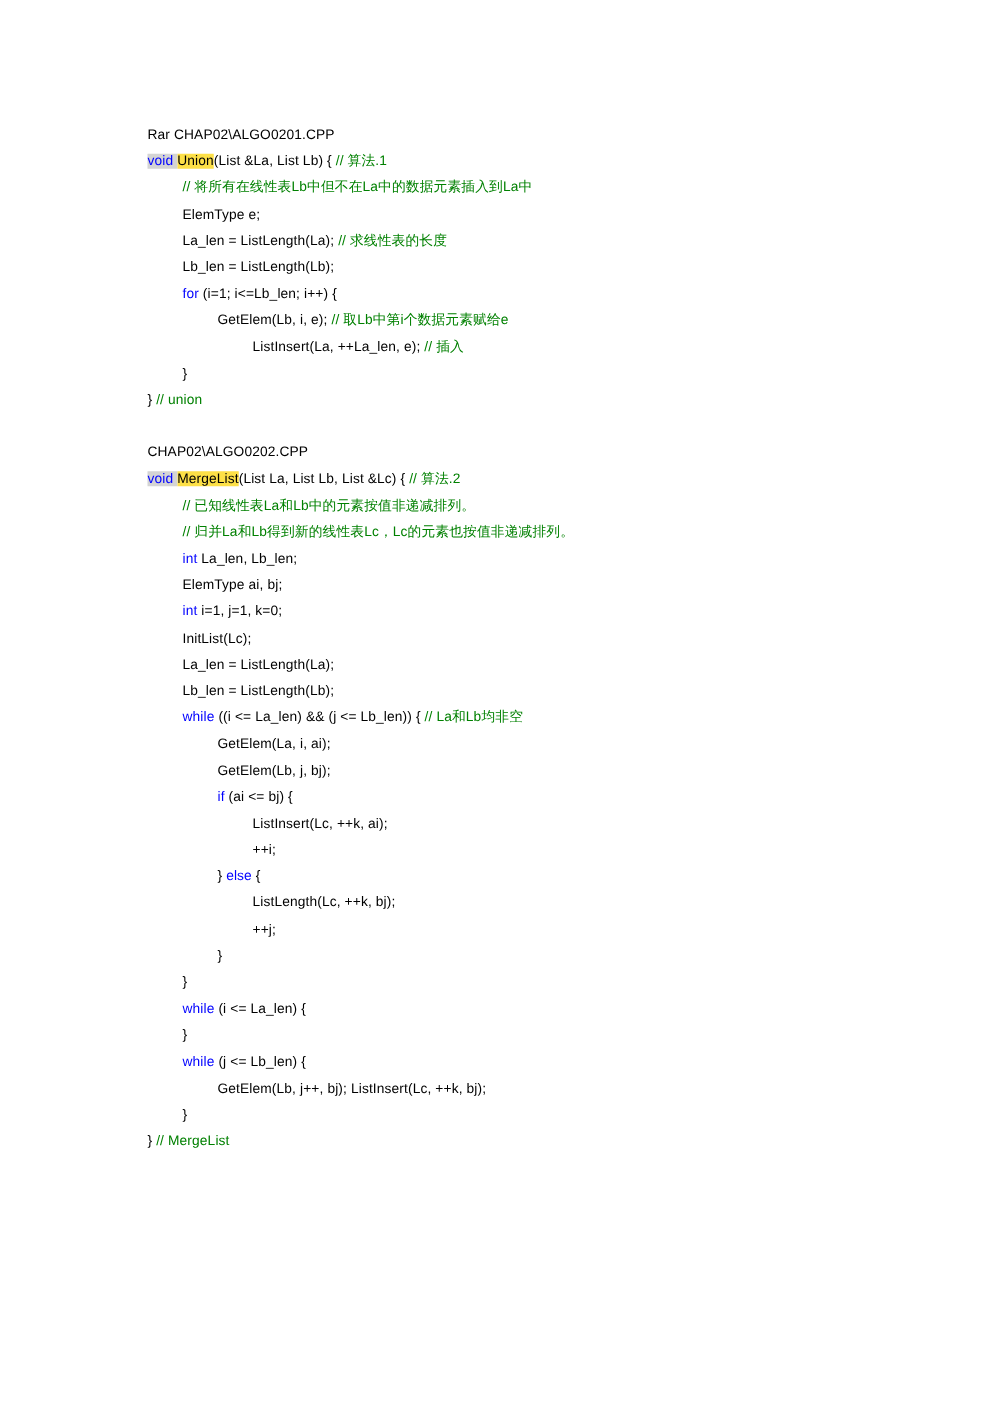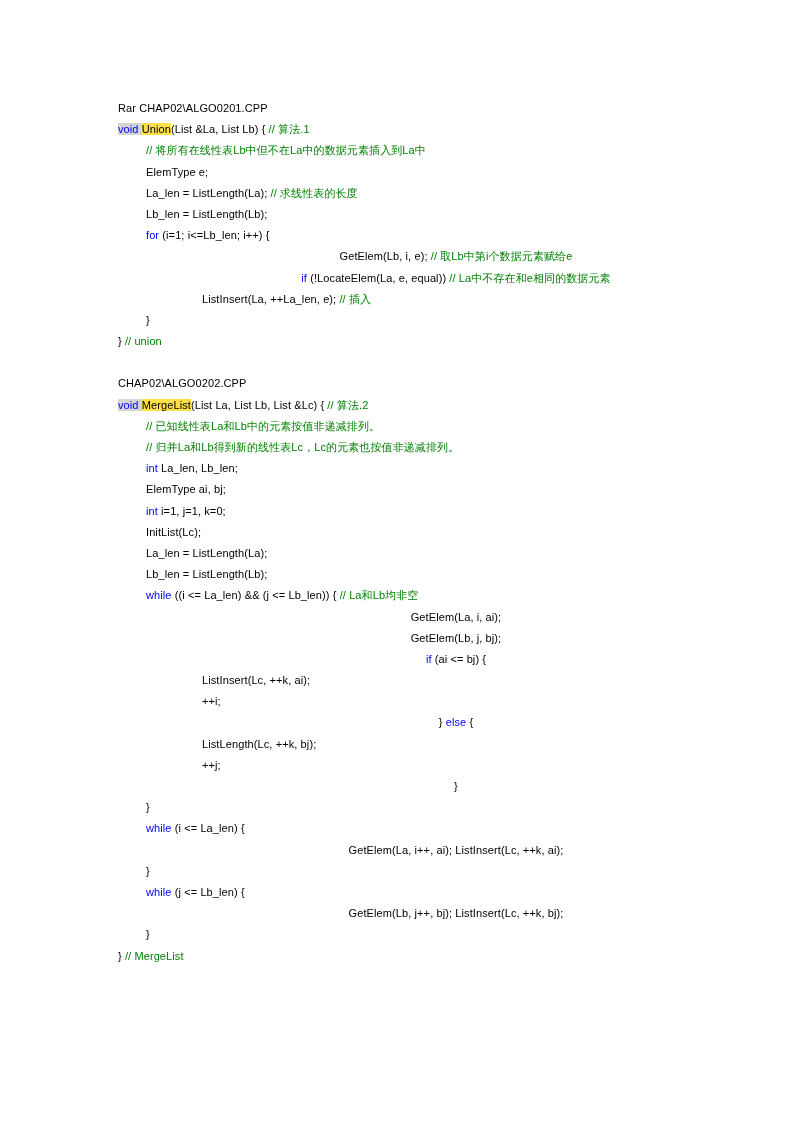--- a/index.html
+++ b/index.html
@@ -35,21 +35,21 @@
     white-space: pre;
     letter-spacing: 0.1px;
     color: #000000;
   }
   .line.blank {
     height: 21.2px;
   }
   
   .i0 { padding-left: 0px; }
   .i1 { padding-left: 28px; }
-  .i2 { padding-left: 56px; text-align: center; }
+  .i2 { padding-left: 56px; }
   .i3 { padding-left: 84px; }
 
   .kw   { color: #0000ff; }
   .cmt  { color: #008000; }
   .plain{ color: #000000; }
   .hl   { background: #d4d4d4; }
   .fn   { background: #fde047; color: #000000; }
 </style>
 </head>
 <body>
@@ -57,21 +57,20 @@
 <div class="page">
   <div class="code-body">
       <div class="line i0">Rar CHAP02\ALGO0201.CPP</div>
       <div class="line i0"><span class="kw hl">void </span><span class="fn">Union</span><span class="plain">(List &amp;La, List Lb) { </span><span class="cmt">// 算法.1</span></div>
       <div class="line i1"><span class="cmt">// 将所有在线性表Lb中但不在La中的数据元素插入到La中</span></div>
       <div class="line i1"><span class="plain">ElemType e;</span></div>
       <div class="line i1"><span class="plain">La_len = ListLength(La); </span><span class="cmt">// 求线性表的长度</span></div>
       <div class="line i1"><span class="plain">Lb_len = ListLength(Lb);</span></div>
       <div class="line i1"><span class="kw">for</span><span class="plain"> (i=1; i&lt;=Lb_len; i++) {</span></div>
       <div class="line i2"><span class="plain">GetElem(Lb, i, e); </span><span class="cmt">// 取Lb中第i个数据元素赋给e</span></div>
-      <div class="line i2"><span class="kw">if</span><span class="plain"> (!LocateElem(La, e, equal)) </span><span class="cmt">// La中不存在和e相同的数据元素</span></div>
       <div class="line i3"><span class="plain">ListInsert(La, ++La_len, e); </span><span class="cmt">// 插入</span></div>
       <div class="line i1"><span class="plain">}</span></div>
       <div class="line i0"><span class="plain">} </span><span class="cmt">// union</span></div>
       <div class="line blank"></div>
       <div class="line i0">CHAP02\ALGO0202.CPP</div>
       <div class="line i0"><span class="kw hl">void </span><span class="fn">MergeList</span><span class="plain">(List La, List Lb, List &amp;Lc) { </span><span class="cmt">// 算法.2</span></div>
       <div class="line i1"><span class="cmt">// 已知线性表La和Lb中的元素按值非递减排列。</span></div>
       <div class="line i1"><span class="cmt">// 归并La和Lb得到新的线性表Lc，Lc的元素也按值非递减排列。</span></div>
       <div class="line i1"><span class="kw">int</span><span class="plain"> La_len, Lb_len;</span></div>
       <div class="line i1"><span class="plain">ElemType ai, bj;</span></div>
@@ -84,20 +83,19 @@
       <div class="line i2"><span class="plain">GetElem(Lb, j, bj);</span></div>
       <div class="line i2"><span class="kw">if</span><span class="plain"> (ai &lt;= bj) {</span></div>
       <div class="line i3"><span class="plain">ListInsert(Lc, ++k, ai);</span></div>
       <div class="line i3"><span class="plain">++i;</span></div>
       <div class="line i2"><span class="plain">} </span><span class="kw">else</span><span class="plain"> {</span></div>
       <div class="line i3"><span class="plain">ListLength(Lc, ++k, bj);</span></div>
       <div class="line i3"><span class="plain">++j;</span></div>
       <div class="line i2"><span class="plain">}</span></div>
       <div class="line i1"><span class="plain">}</span></div>
       <div class="line i1"><span class="kw">while</span><span class="plain"> (i &lt;= La_len) {</span></div>
-      <div class="line i2"><span class="plain">GetElem(La, i++, ai); ListInsert(Lc, ++k, ai);</span></div>
       <div class="line i1"><span class="plain">}</span></div>
       <div class="line i1"><span class="kw">while</span><span class="plain"> (j &lt;= Lb_len) {</span></div>
       <div class="line i2"><span class="plain">GetElem(Lb, j++, bj); ListInsert(Lc, ++k, bj);</span></div>
       <div class="line i1"><span class="plain">}</span></div>
       <div class="line i0"><span class="plain">} </span><span class="cmt">// MergeList</span></div>
     </div>
 </div>
 
 </body></html>

